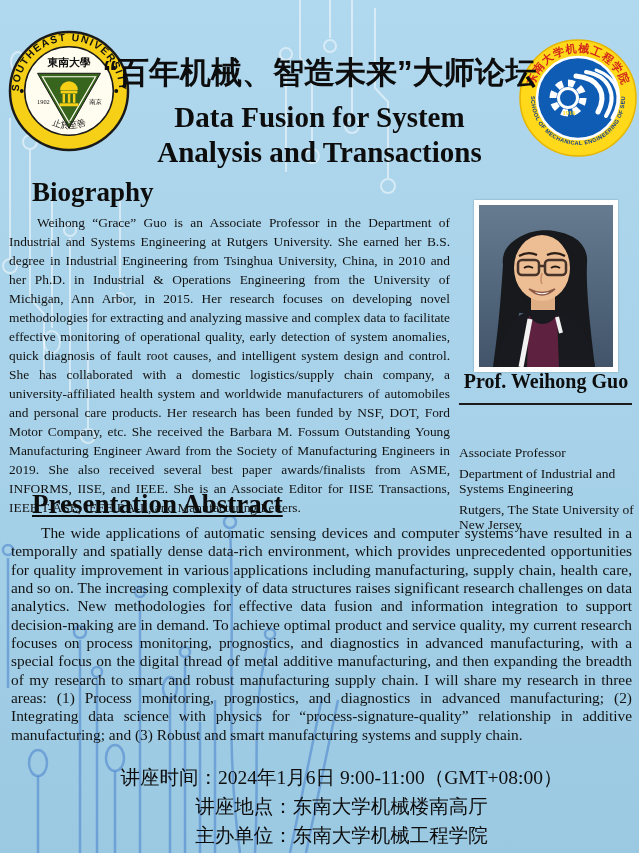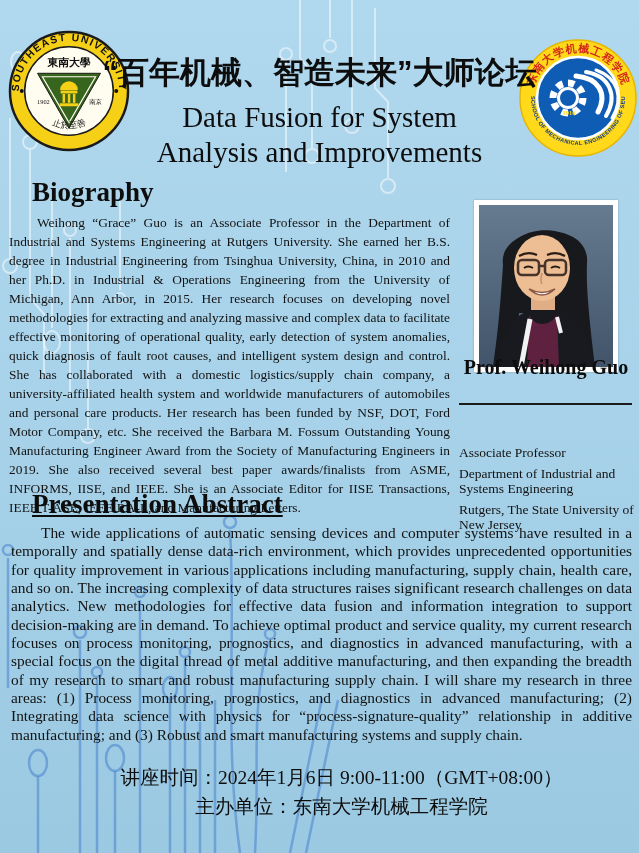--- a/index.html
+++ b/index.html
@@ -8,38 +8,38 @@
     background:linear-gradient(180deg,#b0d8ee 0%,#a7d2e9 50%,#9bc9e2 100%);
     font-family:"Liberation Serif",serif;color:#121212;
   }
   .circuit{position:absolute;left:0;top:0;}
   .logo{position:absolute;}
   .logo-seu{left:8px;top:30px;width:122px;height:122px;}
   .logo-sme{left:518px;top:38px;width:120px;height:120px;}
   .titles{position:absolute;left:0;right:0;top:21px;text-align:center;margin-top:33px;}
   .title-zh{font-family:"Liberation Sans",sans-serif;font-weight:bold;font-size:31px;line-height:38px;color:#0d0d0d;}
   .title-en-wrap{margin-top:8px;}
-  .title-en{font-weight:normal;font-size:29px;line-height:35px;color:#0d0d0d;}
+  .title-en{font-weight:bold;font-size:29px;line-height:35px;color:#0d0d0d;}
   .section-heading{position:absolute;font-weight:bold;font-size:27px;color:#0d0d0d;margin-left:7px;}
   .bio-heading{left:25px;top:177px;}
   .abstract-heading{left:25px;top:489px;text-decoration:underline;}
   .bio-text{
     position:absolute;left:9px;top:213px;width:441px;
     font-size:13.4px;line-height:19px;text-align:justify;text-indent:28px;
   }
   .abstract-text{
     position:absolute;left:11px;top:524px;width:621px;
     font-size:15.4px;line-height:18.35px;text-align:justify;text-indent:30px;
   }
   .photo-frame{
     position:absolute;left:474px;top:200px;width:134px;height:162px;
     border:5px solid #ffffff;background:#4e6276;box-shadow:0 0 2px rgba(0,0,0,.25);
   }
   .speaker-name{
-    position:absolute;left:456px;top:356px;width:180px;text-align:center;
+    position:absolute;left:456px;top:370px;width:180px;text-align:center;
     font-weight:bold;font-size:20px;color:#0d0d0d;
   }
   .speaker-divider{position:absolute;left:459px;top:403px;width:173px;height:2px;background:#1b1b1b;}
   .speaker-details{position:absolute;left:459px;top:411px;width:177px;font-size:13.5px;line-height:15.5px;margin-top:34px;}
   .speaker-details p{margin:0 0 5px 0;}
   .event{position:absolute;left:0;right:0;top:763px;text-align:center;
          font-size:19.5px;line-height:29px;color:#0d0d0d;padding-left:44px;}
 </style>
 </head>
 <body>
@@ -146,21 +146,21 @@
       <path d="M68,34 C92,38 100,58 88,78" stroke="#ffffff" stroke-width="4" fill="none" stroke-linecap="round"></path>
       <path d="M78,32 C100,40 106,60 94,80" stroke="#ffffff" stroke-width="3" fill="none" stroke-linecap="round"></path>
       <text x="51" y="76.5" text-anchor="middle" font-size="6.5" font-weight="bold" fill="#ffd91a">1916</text>
     </svg>
   </div>
 
   <div class="titles">
     <div class="title-zh">“百年机械、智造未来”大师论坛</div>
     <div class="title-en-wrap">
       <div class="title-en">Data Fusion for System</div>
-      <div class="title-en">Analysis and Improvements</div>
+      <div class="title-en">Analysis and Transactions</div>
     </div>
   </div>
 
   <div class="section-heading bio-heading">Biography</div>
   <div class="bio-text">Weihong “Grace” Guo is an Associate Professor in the Department of Industrial and Systems Engineering at Rutgers University. She earned her B.S. degree in Industrial Engineering from Tsinghua University, China, in 2010 and her Ph.D. in Industrial &amp; Operations Engineering from the University of Michigan, Ann Arbor, in 2015. Her research focuses on developing novel methodologies for extracting and analyzing massive and complex data to facilitate effective monitoring of operational quality, early detection of system anomalies, quick diagnosis of fault root causes, and intelligent system design and control. She has collaborated with a domestic logistics/supply chain company, a university-affiliated health system and worldwide manufacturers of automobiles and personal care products. Her research has been funded by NSF, DOT, Ford Motor Company, etc. She received the Barbara M. Fossum Outstanding Young Manufacturing Engineer Award from the Society of Manufacturing Engineers in 2019. She also received several best paper awards/finalists from ASME, INFORMS, IISE, and IEEE. She is an Associate Editor for IISE Transactions, IEEE T-ASE, IEEE RA-L, and Manufacturing Letters.</div>
 
   <div class="photo-frame">
     <svg width="134" height="162" viewBox="0 0 134 162">
       <defs>
         <linearGradient id="pbg" x1="0" y1="0" x2="0" y2="1">
@@ -194,16 +194,17 @@
     <p>Associate Professor</p>
     <p>Department of Industrial and Systems Engineering</p>
     <p>Rutgers, The State University of New Jersey</p>
   </div>
 
   <div class="section-heading abstract-heading">Presentation Abstract</div>
   <div class="abstract-text">The wide applications of automatic sensing devices and computer systems have resulted in a temporally and spatially dense data-rich environment, which provides unprecedented opportunities for quality improvement in various applications including manufacturing, supply chain, health care, and so on. The increasing complexity of data structures raises significant research challenges on data analytics. New methodologies for effective data fusion and information integration to support decision-making are in demand. To achieve optimal product and service quality, my current research focuses on process monitoring, prognostics, and diagnostics in advanced manufacturing, with a special focus on the digital thread of metal additive manufacturing, and then expanding the breadth of my research to smart and robust manufacturing supply chain. I will share my research in three areas: (1) Process monitoring, prognostics, and diagnostics in advanced manufacturing; (2) Integrating data science with physics for “process-signature-quality” relationship in additive manufacturing; and (3) Robust and smart manufacturing systems and supply chain.</div>
 
   <div class="event">
     <div>讲座时间：2024年1月6日 9:00-11:00（GMT+08:00）</div>
+    <div>讲座地点：东南大学机械楼南高厅</div>
     <div>主办单位：东南大学机械工程学院</div>
   </div>
 
 </div>
 
 </body></html>

